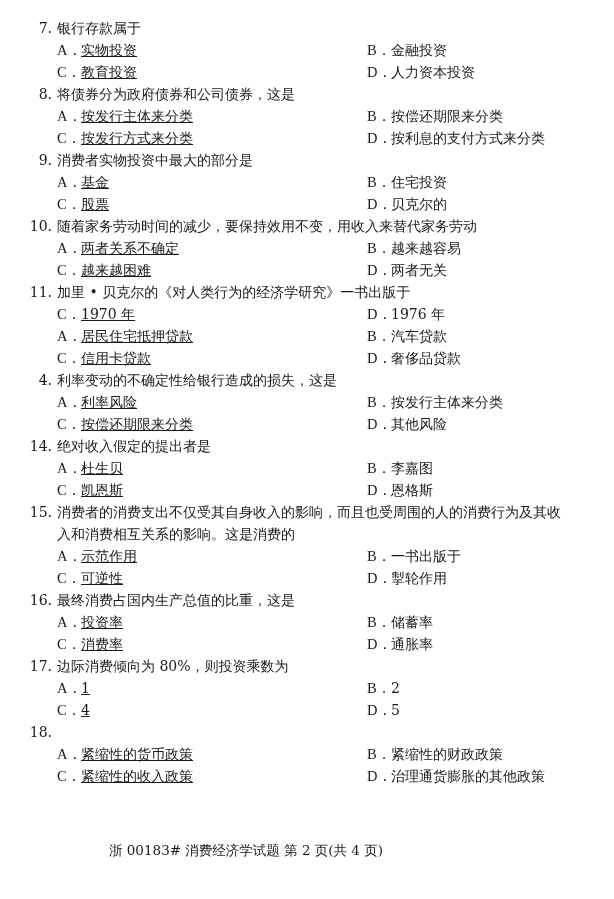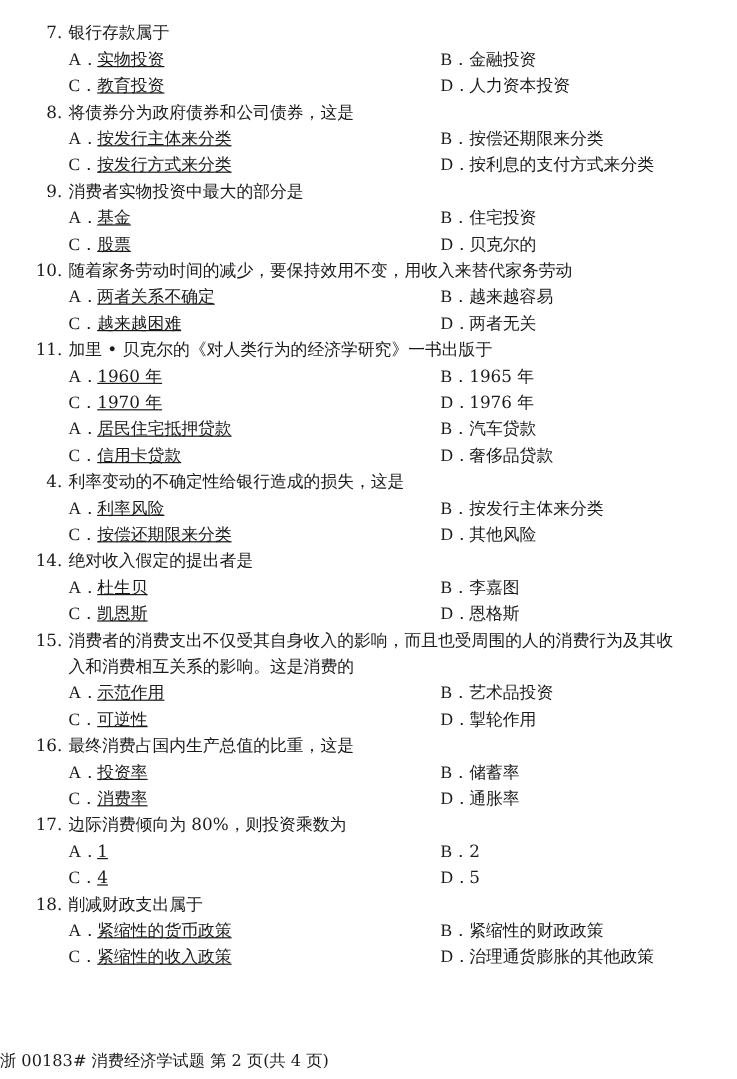--- a/index.html
+++ b/index.html
@@ -13,21 +13,21 @@
   .stem { height: 22px; line-height: 22px; position: relative; white-space: nowrap; }
   .num { position: absolute; right: calc(614px - 52px); text-align: right; }
   .stem-text { position: absolute; left: 57px; }
   .stem.cont { }
   .opts-row { height: 22px; line-height: 22px; position: relative; white-space: nowrap; }
   .opt { position: absolute; }
   .opt.left { left: 57px; text-decoration: underline; }
   .opt.right { left: 343px; margin-left: 24px; }
   .letter { display: inline-block; width: 24px; font-family: "Liberation Serif", serif; font-size: 14.5px; }
   .footer {
-    position: absolute; top: 874px; left: 0; width: 492px; 
+    position: absolute; top: 840px; left: 0; width: 492px; text-align: center;
     font-size: 13.5px; line-height: 20px;
   }
 </style>
 </head>
 <body>
 
 <div class="page" id="page">
     <div class="q">
       <div class="stem">
         <span class="num">7.</span>
@@ -83,24 +83,20 @@
         <span class="opt left"><span class="letter">C．</span><span>越来越困难</span></span>
         <span class="opt right"><span class="letter">D．</span><span>两者无关</span></span>
       </div>
     </div>
     <div class="q">
       <div class="stem">
         <span class="num">11.</span>
         <span class="stem-text">加里 • 贝克尔的《对人类行为的经济学研究》一书出版于</span>
       </div>
       <div class="opts-row">
-        <span class="opt left"><span class="letter">A．</span><span>1960 年</span></span>
-        <span class="opt right"><span class="letter">B．</span><span>1965 年</span></span>
-      </div>
-      <div class="opts-row">
         <span class="opt left"><span class="letter">C．</span><span>1970 年</span></span>
         <span class="opt right"><span class="letter">D．</span><span>1976 年</span></span>
       </div>
     </div>
     <div class="q">
       <div class="opts-row">
         <span class="opt left"><span class="letter">A．</span><span>居民住宅抵押贷款</span></span>
         <span class="opt right"><span class="letter">B．</span><span>汽车贷款</span></span>
       </div>
       <div class="opts-row">
@@ -139,21 +135,21 @@
     <div class="q">
       <div class="stem">
         <span class="num">15.</span>
         <span class="stem-text">消费者的消费支出不仅受其自身收入的影响，而且也受周围的人的消费行为及其收</span>
       </div>
       <div class="stem cont">
         <span class="stem-text">入和消费相互关系的影响。这是消费的</span>
       </div>
       <div class="opts-row">
         <span class="opt left"><span class="letter">A．</span><span>示范作用</span></span>
-        <span class="opt right"><span class="letter">B．</span><span>艺术品投资</span></span>
+        <span class="opt right"><span class="letter">B．</span><span>一书出版于</span></span>
       </div>
       <div class="opts-row">
         <span class="opt left"><span class="letter">C．</span><span>可逆性</span></span>
         <span class="opt right"><span class="letter">D．</span><span>掣轮作用</span></span>
       </div>
     </div>
     <div class="q">
       <div class="stem">
         <span class="num">16.</span>
         <span class="stem-text">最终消费占国内生产总值的比重，这是</span>
@@ -177,21 +173,20 @@
         <span class="opt right"><span class="letter">B．</span><span>2</span></span>
       </div>
       <div class="opts-row">
         <span class="opt left"><span class="letter">C．</span><span>4</span></span>
         <span class="opt right"><span class="letter">D．</span><span>5</span></span>
       </div>
     </div>
     <div class="q">
       <div class="stem">
         <span class="num">18.</span>
-        <span class="stem-text">削减财政支出属于</span>
       </div>
       <div class="opts-row">
         <span class="opt left"><span class="letter">A．</span><span>紧缩性的货币政策</span></span>
         <span class="opt right"><span class="letter">B．</span><span>紧缩性的财政政策</span></span>
       </div>
       <div class="opts-row">
         <span class="opt left"><span class="letter">C．</span><span>紧缩性的收入政策</span></span>
         <span class="opt right"><span class="letter">D．</span><span>治理通货膨胀的其他政策</span></span>
       </div>
     </div>

